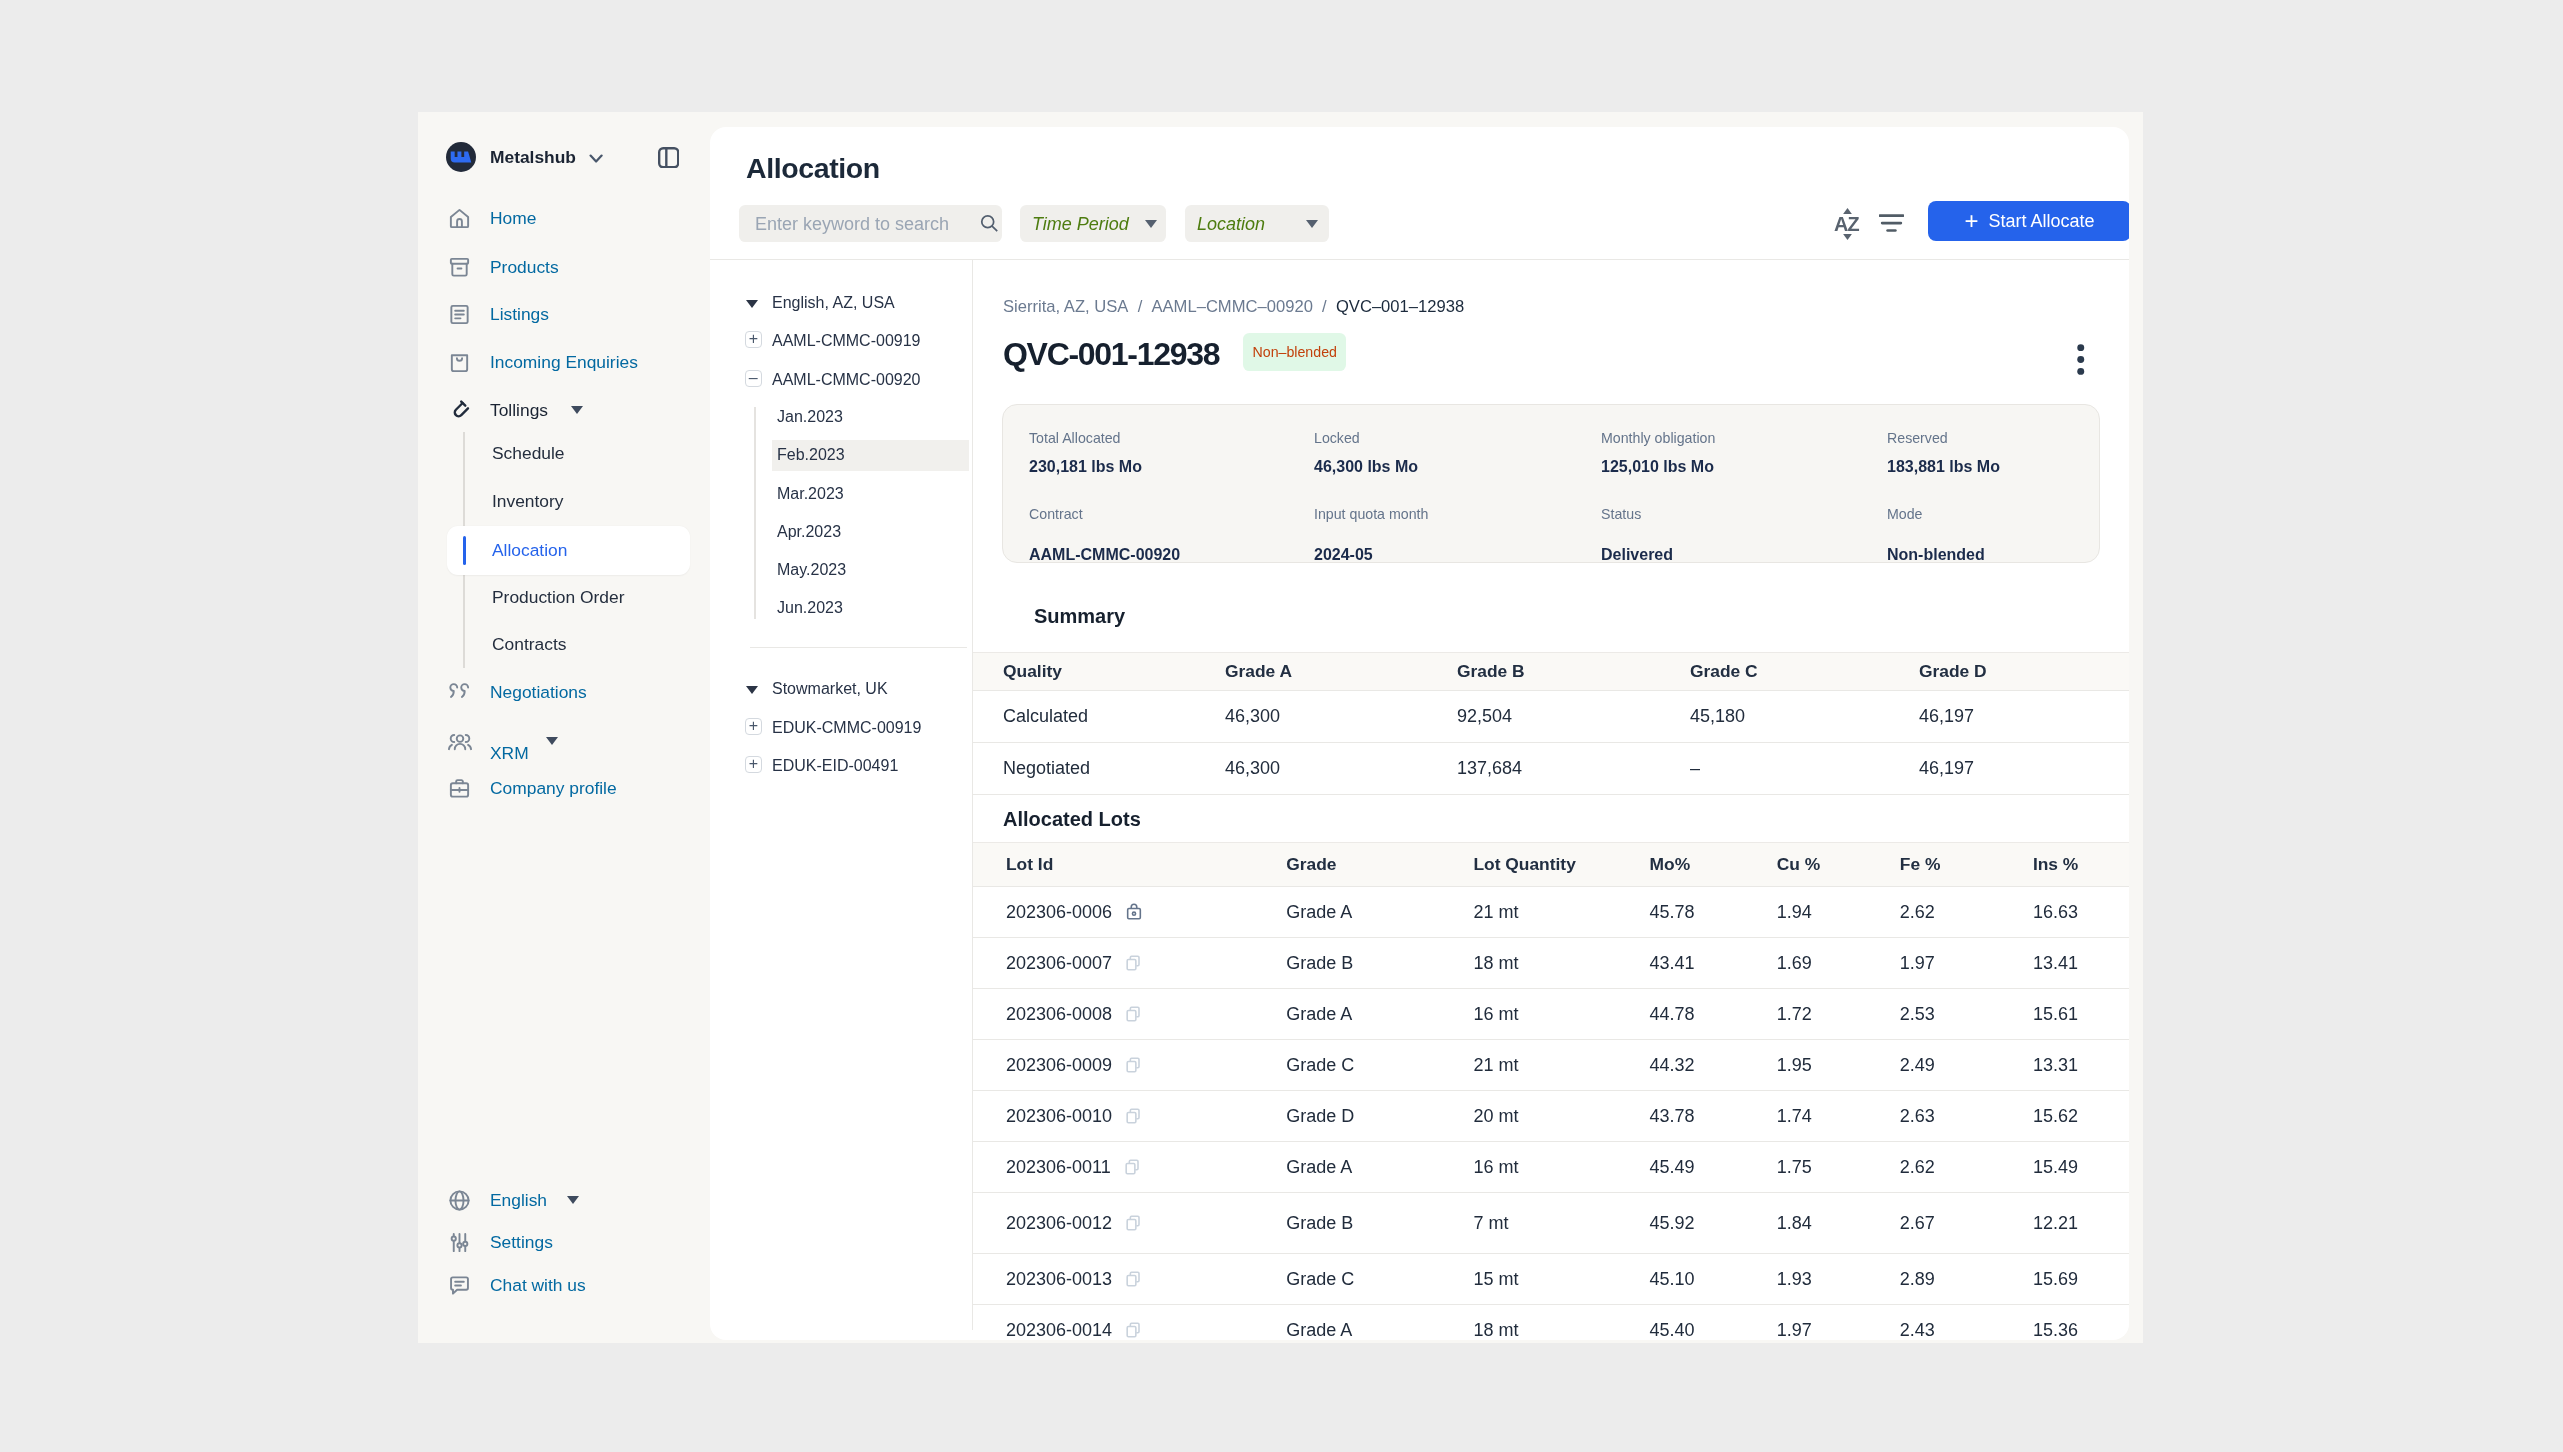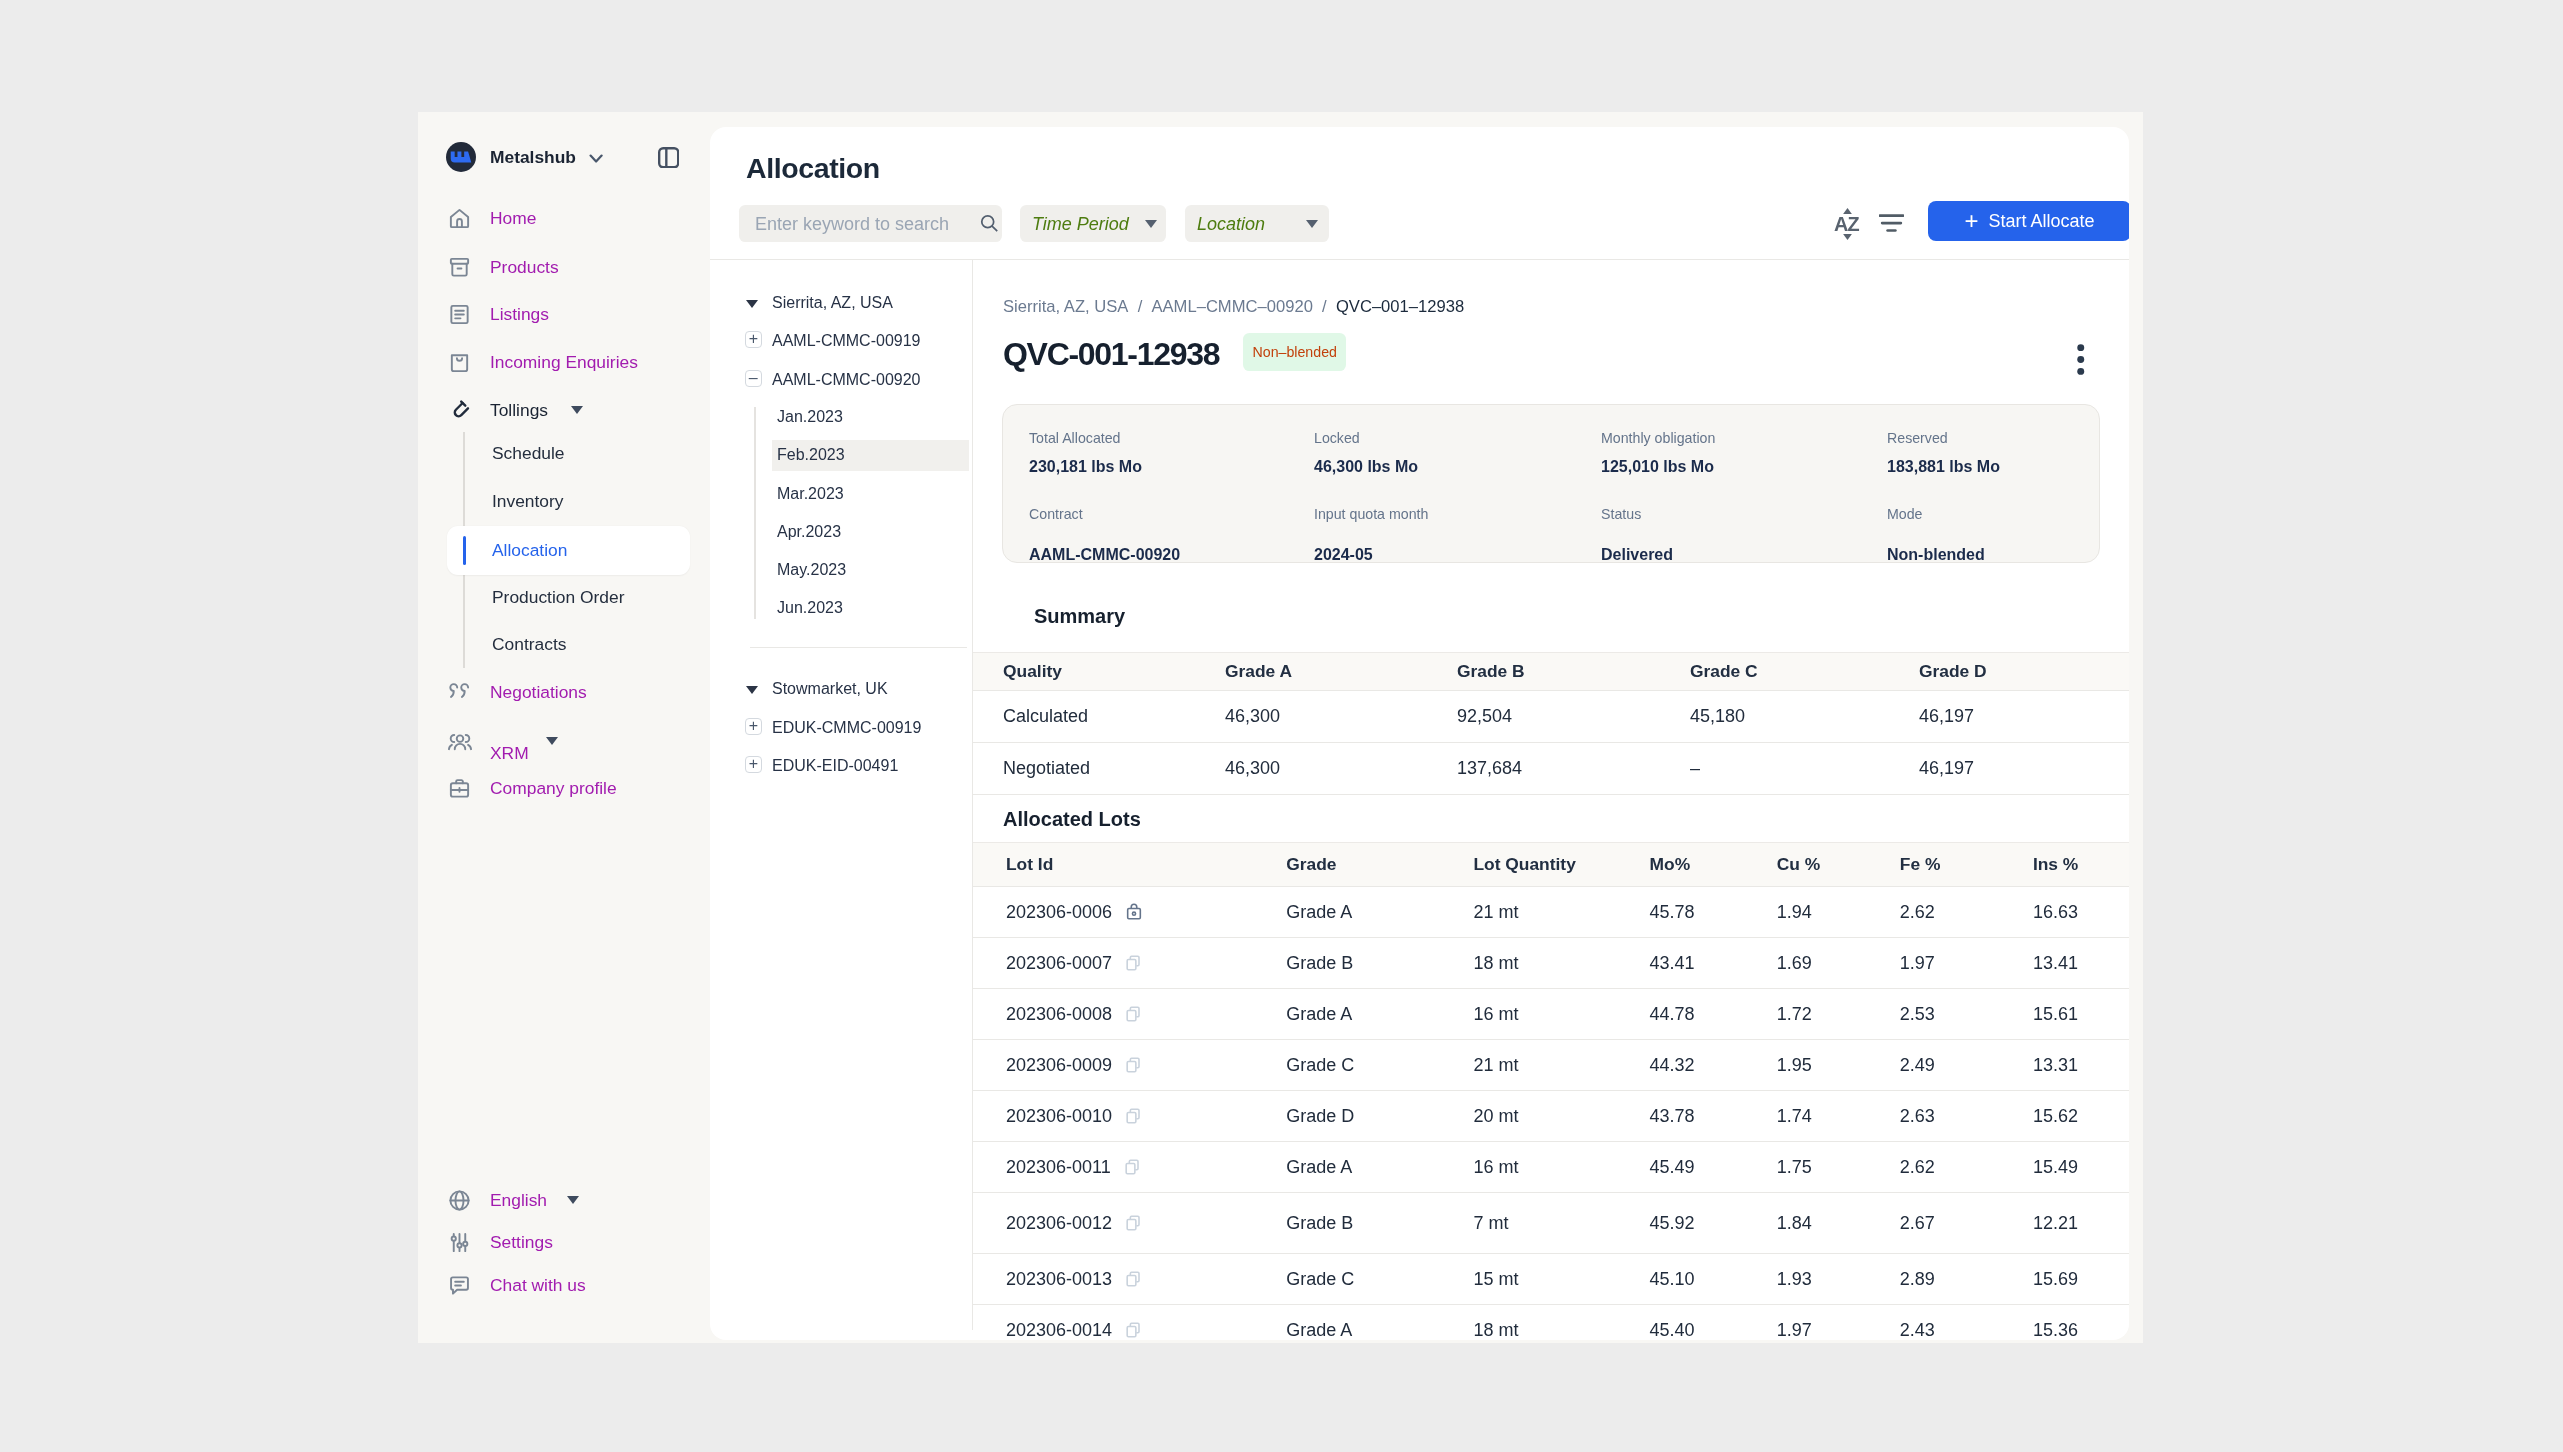--- a/index.html
+++ b/index.html
@@ -6,21 +6,21 @@
 html,body { width:2563px; height:1452px; background:#ececec; font-family:"Liberation Sans", sans-serif; overflow:hidden; }
 #stage { position:absolute; left:0; top:0; width:2563px; height:1452px; }
 #appbg { position:absolute; left:418px; top:112px; width:1725px; height:1231px; background:#f8f7f4; }
 #card { position:absolute; left:710px; top:127px; width:1419px; height:1213px; background:#ffffff; border-radius:16px; overflow:hidden; }
 .abs { position:absolute; }
 svg { display:block; }
 
 
 #logo { position:absolute; left:446px; top:142px; width:30px; height:30px; border-radius:50%; background:#222a39; }
 #brand { position:absolute; left:490px; top:145px; font-size:17.4px; line-height:25px; font-weight:700; color:#1b2433; }
-.navitem { position:absolute; left:490px; font-size:17.4px; line-height:24px; color:#a21caf; white-space:nowrap; }
+.navitem { position:absolute; left:490px; font-size:17.4px; line-height:24px; color:#0369a1; white-space:nowrap; }
 .navicon { position:absolute; left:448px; }
 .subitem { position:absolute; left:492px; font-size:17.4px; line-height:24px; color:#242e3e; white-space:nowrap; }
 #subline { position:absolute; left:463px; top:432px; width:2.4px; height:236px; background:#dddbd7; }
 #activepill { position:absolute; left:447px; top:526px; width:243px; height:49px; background:#ffffff; border-radius:11px; box-shadow:0 0.8px 1.6px rgba(40,40,40,0.05); }
 #activebar { position:absolute; left:463px; top:536px; width:3.2px; height:28.5px; background:#2563eb; border-radius:1.6px; }
 
 
 #pagetitle { position:absolute; left:36px; top:25px; font-size:28.5px; font-weight:700; color:#1c2939; letter-spacing:-0.4px; }
 .toolbox { position:absolute; top:78px; height:37px; background:#f0efec; border-radius:6.3px; font-size:18px; }
 #searchbox { left:29px; width:263px; color:#9aa5b4; }
@@ -191,21 +191,21 @@
         <line x1="1" y1="2" x2="31" y2="2" stroke="#515c66" stroke-width="3.4" stroke-linecap="round"></line>
         <line x1="4" y1="11.5" x2="28" y2="11.5" stroke="#515c66" stroke-width="3.4" stroke-linecap="round"></line>
         <line x1="11" y1="21" x2="21" y2="21" stroke="#515c66" stroke-width="3.4" stroke-linecap="round"></line>
       </svg>
     <div id="hdrdiv"></div>
     <div id="tree">
       <div id="febhl"></div>
       <div id="treeguide"></div>
       <div id="treediv"></div>
       <div class="tcaret" style="left:36px; top:40px;"></div>
-      <div class="titem" style="left:62px; top:32px;">Sierrita, AZ, USA</div>
+      <div class="titem" style="left:62px; top:32px;">English, AZ, USA</div>
       <div class="pbox" style="left:35px; top:71px;">+</div>
       <div class="titem" style="left:62px; top:70px;">AAML-CMMC-00919</div>
       <div class="pbox" style="left:35px; top:110px;">–</div>
       <div class="titem" style="left:62px; top:109px;">AAML-CMMC-00920</div>
       <div class="titem" style="left:67px; top:146px;">Jan.2023</div>
       <div class="titem" style="left:67px; top:184px;">Feb.2023</div>
       <div class="titem" style="left:67px; top:223px;">Mar.2023</div>
       <div class="titem" style="left:67px; top:261px;">Apr.2023</div>
       <div class="titem" style="left:67px; top:299px;">May.2023</div>
       <div class="titem" style="left:67px; top:337px;">Jun.2023</div>

